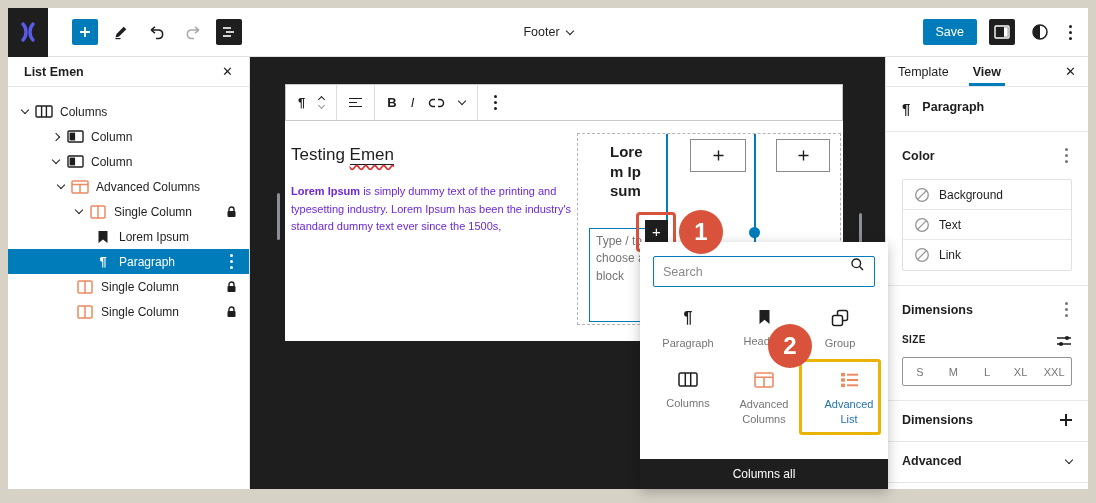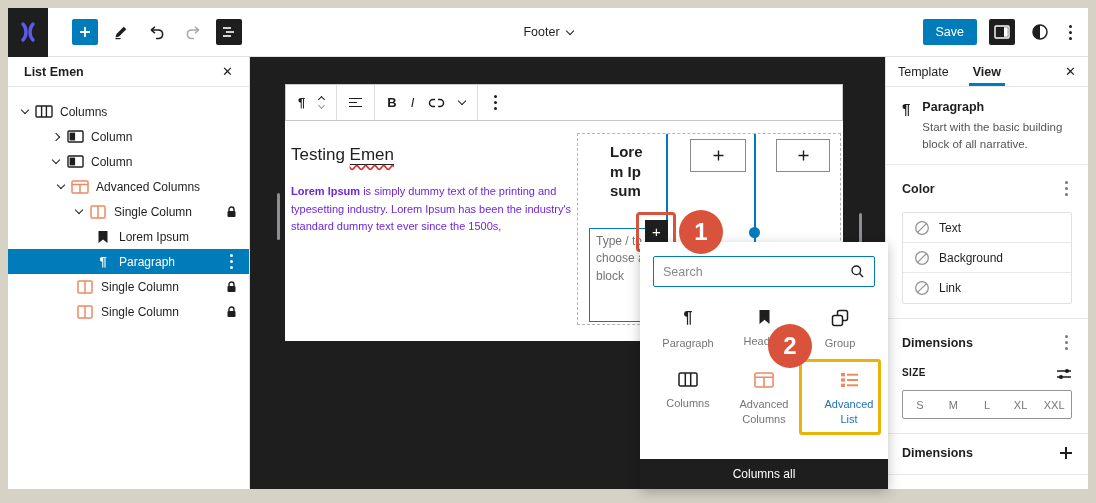--- a/index.html
+++ b/index.html
@@ -82,21 +82,21 @@
   .hl-plus { left:386px; top:155px; width:40px; height:40px; }
   .step-circle { position:absolute; width:44px; height:44px; border-radius:50%; background:#d9533c; color:#fff;
                  display:flex; align-items:center; justify-content:center; font-size:24px; font-weight:bold; z-index:6; }
   .step1 { left:429px; top:153px; }
   .step2 { left:518px; top:267px; }
 
   
   .popup { position:absolute; left:390px; top:185px; width:248px; height:247px; background:#fff; z-index:5;
            box-shadow:0 3px 12px rgba(0,0,0,.25); display:flex; flex-direction:column; }
   .search-box { margin:14px 13px 4px 13px; height:31px; border:1.5px solid #007cba; border-radius:2px;
-                display:flex; align-items:center; padding:0 9px; gap:6px; }
+                display:flex; padding:0 9px; gap:6px; }
   .search-box input { border:none; outline:none; flex:1; font-size:12.5px; color:#1e1e1e; font-family:"Liberation Sans",sans-serif; min-width:0; }
   .search-box input::placeholder { color:#8a8a8a; }
   .ins-grid { display:grid; grid-template-columns:1fr 1fr 1fr; padding:8px 10px 0 10px; row-gap:6px; }
   .ins-item { display:flex; flex-direction:column; align-items:center; gap:9px; padding:10px 2px 6px 2px; cursor:pointer; border-radius:2px; }
   .ins-label { font-size:11px; color:#757575; text-align:center; line-height:1.3; }
   .ins-label.blue { color:#2271b1; }
   .hl-cell { border:3px solid #eab308; border-radius:3px; margin:-3px;padding-left:20px; }
   .browse-all { margin-top:auto; height:30px; background:#1e1e1e; color:#fff; font-size:12px;
                 display:flex; align-items:center; justify-content:center; cursor:pointer; }
 
@@ -472,47 +472,46 @@
       <div class="sb-tabs">
         <div class="sb-tab">Template</div>
         <div class="sb-tab active">View</div>
         <span class="close-x">✕</span>
       </div>
 
       <div class="sb-card">
         <span class="para-glyph" style="font-size:15px">¶</span>
         <div>
           <div class="sb-card-title">Paragraph</div>
-          <div class="sb-card-desc">Start with the basic building block of all narrative.</div>
         </div>
       </div>
 
       <div class="sb-section">
         <div class="sb-sec-head">
           <span>Color</span>
           <span class="kebab gray">
               <i></i>
               <i></i>
               <i></i>
             </span>
         </div>
         <div class="color-box">
           <div class="color-row">
             <svg width="16" height="16" viewBox="0 0 16 16">
                 <circle cx="8" cy="8" r="6.3" fill="none" stroke="#949494" stroke-width="1.3"></circle>
                 <path d="M3.6 12.4 L12.4 3.6" stroke="#949494" stroke-width="1.3"></path>
               </svg>
-            <span>Text</span>
+            <span>Background</span>
           </div>
           <div class="color-row">
             <svg width="16" height="16" viewBox="0 0 16 16">
                 <circle cx="8" cy="8" r="6.3" fill="none" stroke="#949494" stroke-width="1.3"></circle>
                 <path d="M3.6 12.4 L12.4 3.6" stroke="#949494" stroke-width="1.3"></path>
               </svg>
-            <span>Background</span>
+            <span>Text</span>
           </div>
           <div class="color-row">
             <svg width="16" height="16" viewBox="0 0 16 16">
                 <circle cx="8" cy="8" r="6.3" fill="none" stroke="#949494" stroke-width="1.3"></circle>
                 <path d="M3.6 12.4 L12.4 3.6" stroke="#949494" stroke-width="1.3"></path>
               </svg>
             <span>Link</span>
           </div>
         </div>
       </div>

